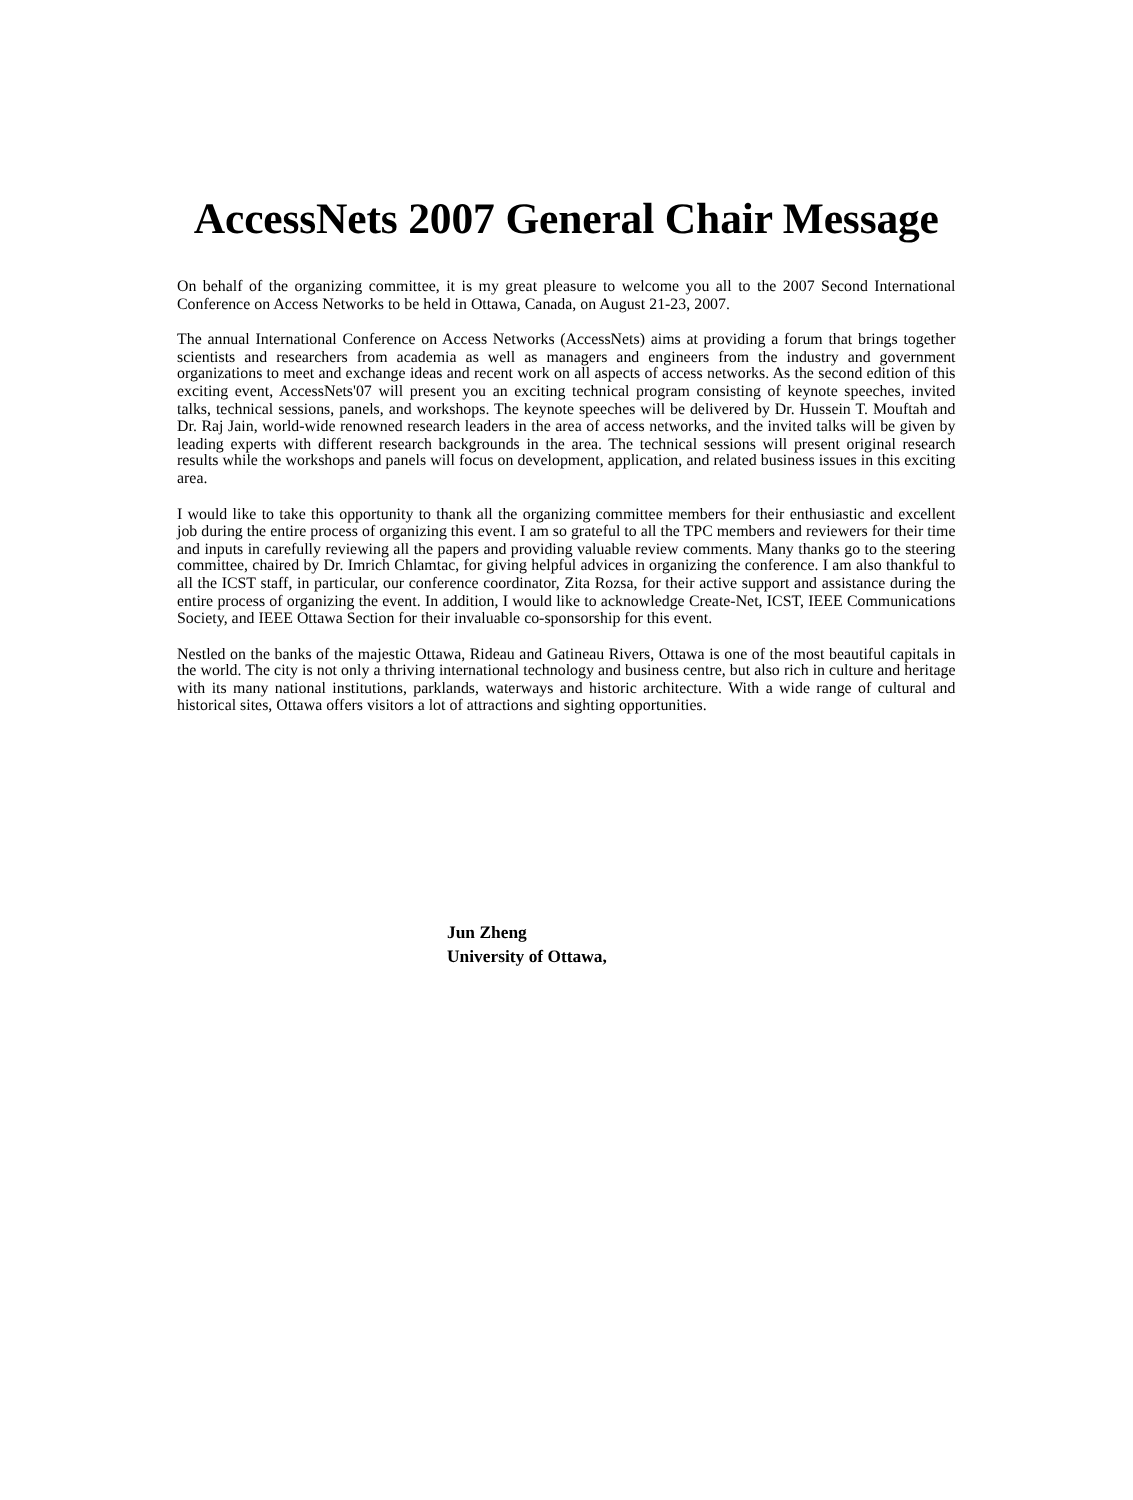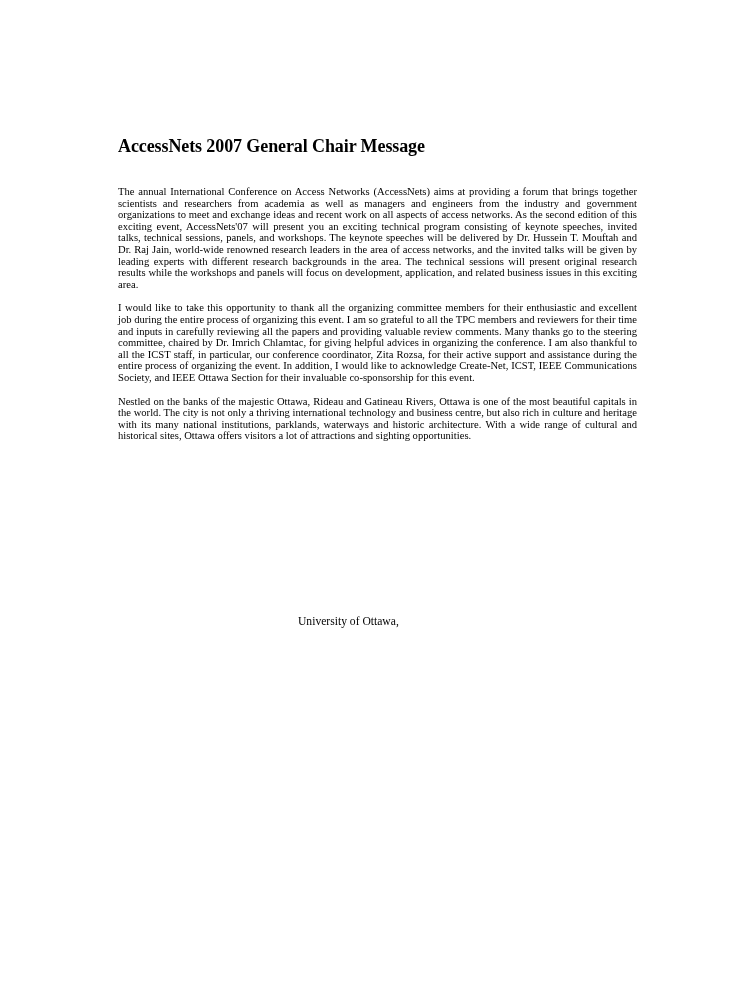--- a/index.html
+++ b/index.html
@@ -31,25 +31,25 @@
     top: 0;
     width: 519px;
   }
   .doc-title {
     margin: 0;
     padding: 0;
     position: absolute;
     left: 0;
     top: 131px;
     width: 519px;
-    font-size: 18px;
+    font-size: 29px;
     line-height: 30px;
     font-weight: bold;
     letter-spacing: -0.1px;
-    text-align: left;
+    text-align: center;
     white-space: nowrap;
   }
   .body-block {
     position: absolute;
     left: 0;
     top: 186px;
     width: 519px;
   }
   p.para {
     margin: 0 0 12px 0;
@@ -70,35 +70,37 @@
     width: 300px;
     font-size: 11.6px;
     line-height: 15.5px;
   }
   .sig-name {
     font-weight: bold;
     display: block;
   }
   .sig-line {
     display: block;
-    font-weight: normal;
+    font-weight: bold;
   }
 </style>
 </head>
 <body>
 
 <div class="page">
   <div class="content">
 
     <h1 class="doc-title">AccessNets 2007 General Chair Message</h1>
 
     <div class="body-block">
+      <p class="para">On behalf of the organizing committee, it is my great pleasure to welcome you all to the 2007 Second International Conference on Access Networks to be held in Ottawa, Canada, on August 21-23, 2007.</p>
       <p class="para">The annual International Conference on Access Networks (AccessNets) aims at providing a forum that brings together scientists and researchers from academia as well as managers and engineers from the industry and government organizations to meet and exchange ideas and recent work on all aspects of access networks. As the second edition of this exciting event, AccessNets'07 will present you an exciting technical program consisting of keynote speeches, invited talks, technical sessions, panels, and workshops. The keynote speeches will be delivered by Dr. Hussein T. Mouftah and Dr. Raj Jain, world-wide renowned research leaders in the area of access networks, and the invited talks will be given by leading experts with different research backgrounds in the area. The technical sessions will present original research results while the workshops and panels will focus on development, application, and related business issues in this exciting area.</p>
       <p class="para">I would like to take this opportunity to thank all the organizing committee members for their enthusiastic and excellent job during the entire process of organizing this event. I am so grateful to all the TPC members and reviewers for their time and inputs in carefully reviewing all the papers and providing valuable review comments. Many thanks go to the steering committee, chaired by Dr. Imrich Chlamtac, for giving helpful advices in organizing the conference. I am also thankful to all the ICST staff, in particular, our conference coordinator, Zita Rozsa, for their active support and assistance during the entire process of organizing the event. In addition, I would like to acknowledge Create-Net, ICST, IEEE Communications Society, and IEEE Ottawa Section for their invaluable co-sponsorship for this event.</p>
       <p class="para">Nestled on the banks of the majestic Ottawa, Rideau and Gatineau Rivers, Ottawa is one of the most beautiful capitals in the world. The city is not only a thriving international technology and business centre, but also rich in culture and heritage with its many national institutions, parklands, waterways and historic architecture. With a wide range of cultural and historical sites, Ottawa offers visitors a lot of attractions and sighting opportunities.</p>
     </div>
 
     <div class="signature">
+      <span class="sig-name">Jun Zheng</span>
       <span class="sig-line">University of Ottawa,</span>
     </div>
 
   </div>
 </div>
 
 </body></html>

